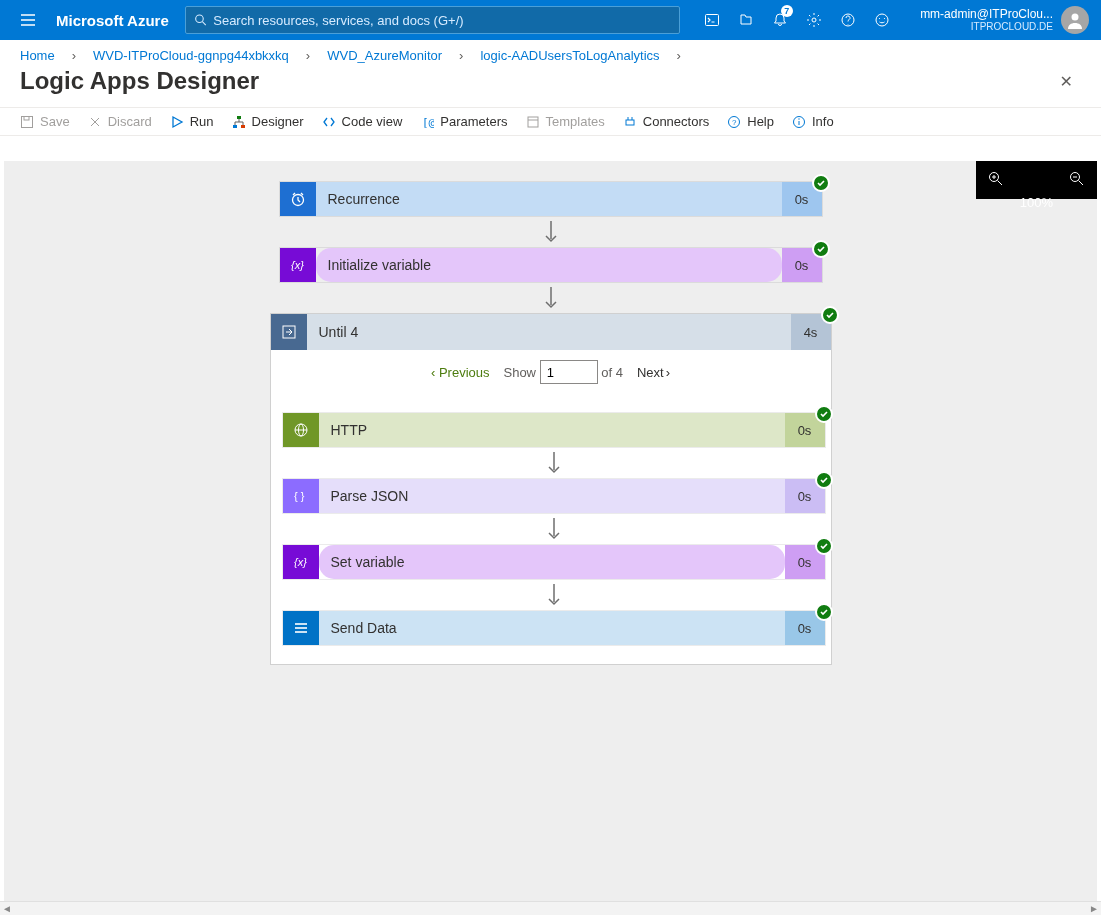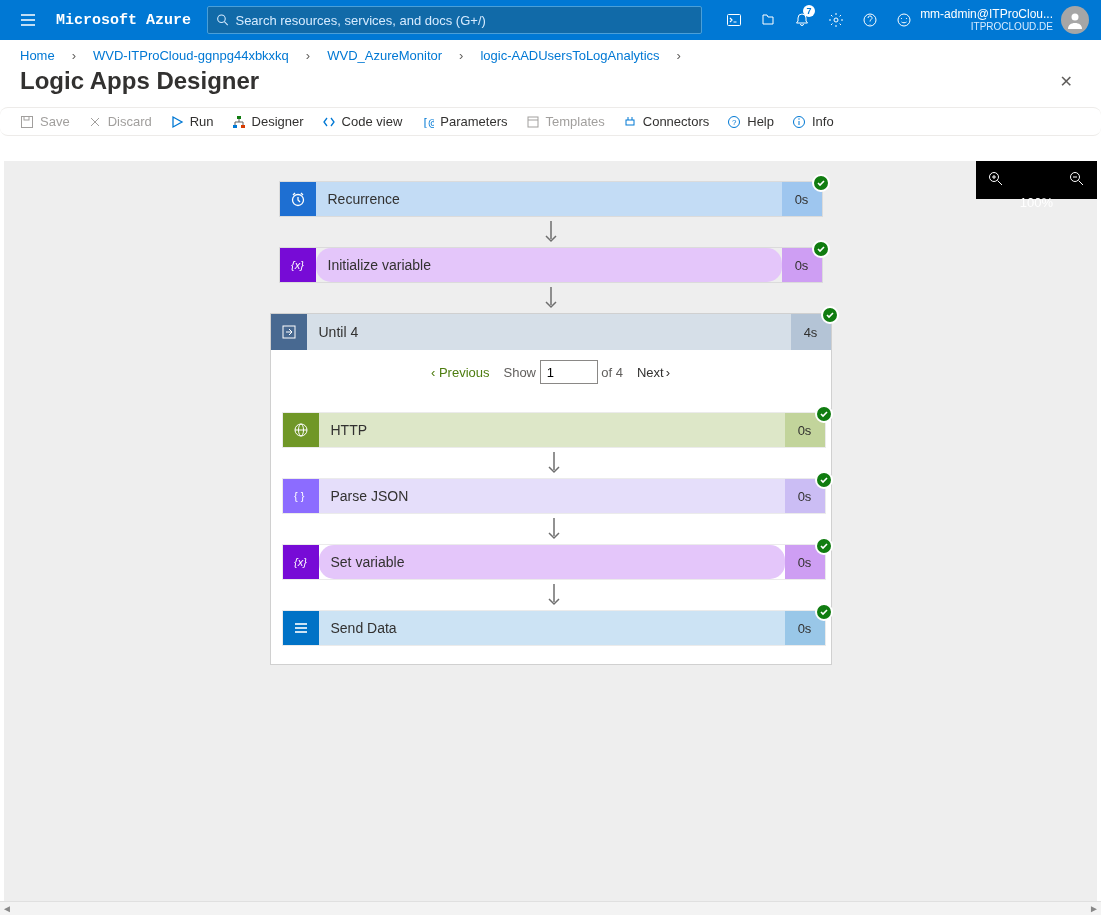--- a/index.html
+++ b/index.html
@@ -1,21 +1,21 @@
 <!DOCTYPE html>
 <html><head>
 <meta charset="utf-8">
 <style>
 * { box-sizing: border-box; margin: 0; padding: 0; }
 body { font-family: "Segoe UI", Arial, sans-serif; font-size: 13px; color: #323130; background: #fff; width: 1101px; height: 915px; overflow: hidden; position: relative; }
 
 
 .header { background: #0078d4; height: 40px; display: flex; align-items: center; color: #fff; padding: 0 8px; }
 .hamburger { width: 40px; display: flex; align-items: center; justify-content: center; cursor: pointer; }
-.brand { font-weight: 600; font-size: 15px; margin: 0 16px 0 8px; white-space: nowrap; font-family: Liberation Mono, monospace; }
+.brand { font-weight: 600; font-size: 15px; margin: 0 16px 0 8px; white-space: nowrap; }
 .search-box { flex: 0 0 495px; height: 28px; background: #116aa8; border: 1px solid #4a9fd8; border-radius: 2px; display: flex; align-items: center; padding: 0 8px; }
 .search-box svg { margin-right: 6px; }
 .search-box input { background: transparent; border: none; outline: none; color: #fef9c3; font-size: 13px; width: 100%; }
 .search-box input::placeholder { color: #d6ebff; }
 .header-icons { display: flex; align-items: center; margin-left: 16px; gap: 2px; }
 .header-icon { width: 32px; height: 40px; display: flex; align-items: center; justify-content: center; cursor: pointer; position: relative; }
 .badge { position: absolute; top: 5px; right: 3px; background: #fff; color: #0078d4; border-radius: 50%; font-size: 9px; font-weight: 600; width: 12px; height: 12px; display: flex; align-items: center; justify-content: center; }
 .user-area { margin-left: auto; display: flex; align-items: center; gap: 8px; padding-right: 4px; }
 .user-text { text-align: right; font-size: 12px; line-height: 1.2; }
 .user-text .domain { font-size: 10px; color: #d6ebff; }
@@ -25,21 +25,21 @@
 .breadcrumb { padding: 8px 20px 4px; font-size: 13px; color: #0078d4; display: flex; align-items: center; gap: 17px; flex-wrap: wrap; }
 .breadcrumb a { color: #0078d4; text-decoration: none; cursor: pointer; }
 .breadcrumb .sep { color: #605e5c; }
 
 
 .title-row { display: flex; align-items: center; padding: 0 20px 12px; }
 .main-title { font-size: 24px; font-weight: 600; color: #323130; }
 .close-x { margin-left: auto; font-size: 16px; color: #605e5c; cursor: pointer; padding: 4px 8px; }
 
 
-.toolbar { border-top: 1px solid #edebe9; border-bottom: 1px solid #edebe9; padding: 6px 20px; display: flex; gap: 18px; align-items: center; border-radius: 8px; }
+.toolbar { border-top: 1px solid #edebe9; border-bottom: 1px solid #edebe9; padding: 6px 20px; display: flex; gap: 18px; align-items: center; }
 .tb-item { display: flex; align-items: center; gap: 6px; color: #323130; cursor: pointer; font-size: 13px; }
 .tb-item.disabled { color: #a19f9d; cursor: default; }
 .tb-item svg { flex-shrink: 0; }
 
 
 .canvas { background: #eeeeee; position: absolute; top: 161px; bottom: 14px; left: 4px; right: 4px; overflow: auto; }
 .zoom-bar { position: absolute; top: 0; right: 0; background: #000; color: #fff; height: 38px; display: flex; align-items: center; gap: 16px; padding: 0 12px; }
 .flow { display: flex; flex-direction: column; align-items: center; padding-top: 20px; }
 
 

